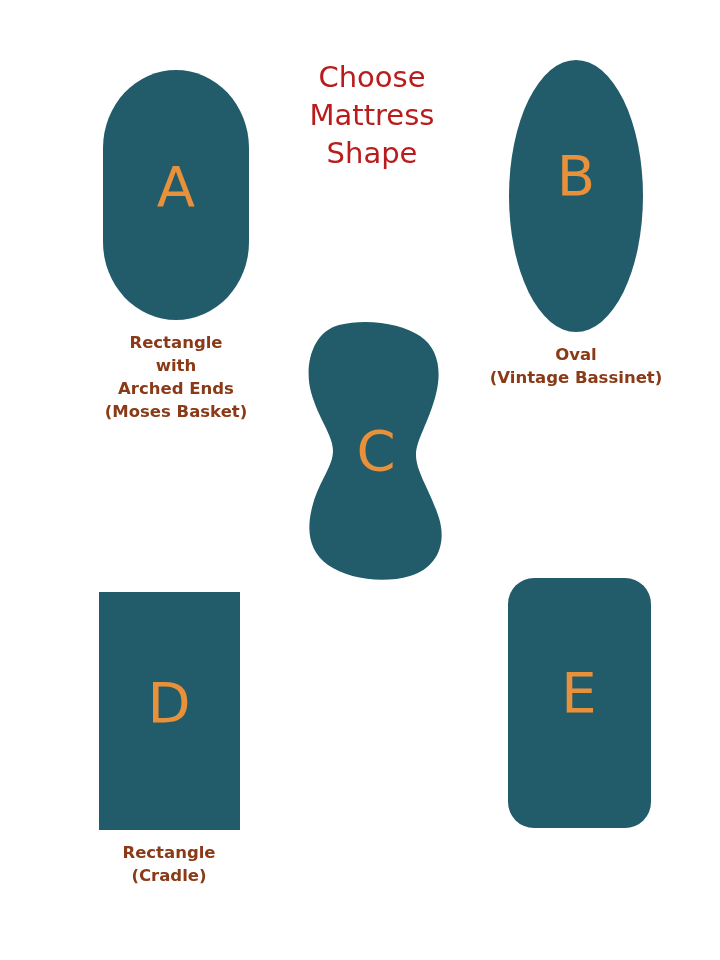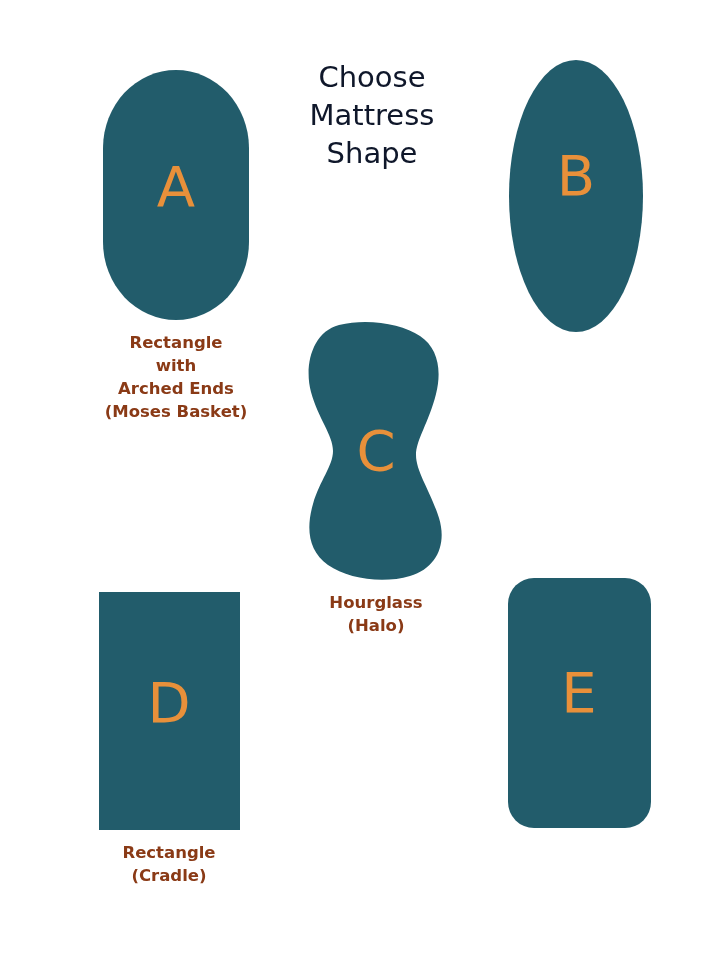--- a/index.html
+++ b/index.html
@@ -20,21 +20,21 @@
     background: #ffffff;
   }
   .title {
     position: absolute;
     left: 262px;
     top: 58px;
     width: 220px;
     text-align: center;
     font-size: 29px;
     line-height: 38px;
-    color: #0f172a;
+    color: #b91c1c;
     font-family: "DejaVu Sans", sans-serif;
     font-weight: 400;
     white-space: pre-line;
   }
   .shape-group {
     position: absolute;
   }
   .shape {
     background: #225c6b;
     position: relative;
@@ -128,31 +128,31 @@
     <div class="caption">Rectangle
 with
 Arched Ends
 (Moses Basket)</div>
   </div>
 
   <div class="shape-group" id="group-b">
     <div class="shape" id="shape-b">
       <span class="letter">B</span>
     </div>
+    <div class="caption">Oval
+(Vintage Bassinet)</div>
   </div>
 
   <div class="shape-group" id="group-c">
     <div class="shape" id="shape-c">
       <svg width="156" height="258" viewBox="0 0 156 258">
         <path d="M41 3 C70 -4 104 2 122 14 C140 26 144 48 138 72 C131 100 118 118 118 133 C118 150 133 170 141 196 C149 222 139 246 112 254 C85 262 50 257 30 243 C10 229 8 206 15 182 C22 158 35 144 35 129 C35 113 20 96 13 70 C6 44 14 10 41 3 Z" fill="#225c6b"></path>
       </svg>
       <span class="letter">C</span>
     </div>
-    <div class="caption">Hourglass
-(Halo)</div>
   </div>
 
   <div class="shape-group" id="group-d">
     <div class="shape" id="shape-d">
       <span class="letter">D</span>
     </div>
     <div class="caption">Rectangle
 (Cradle)</div>
   </div>
 

